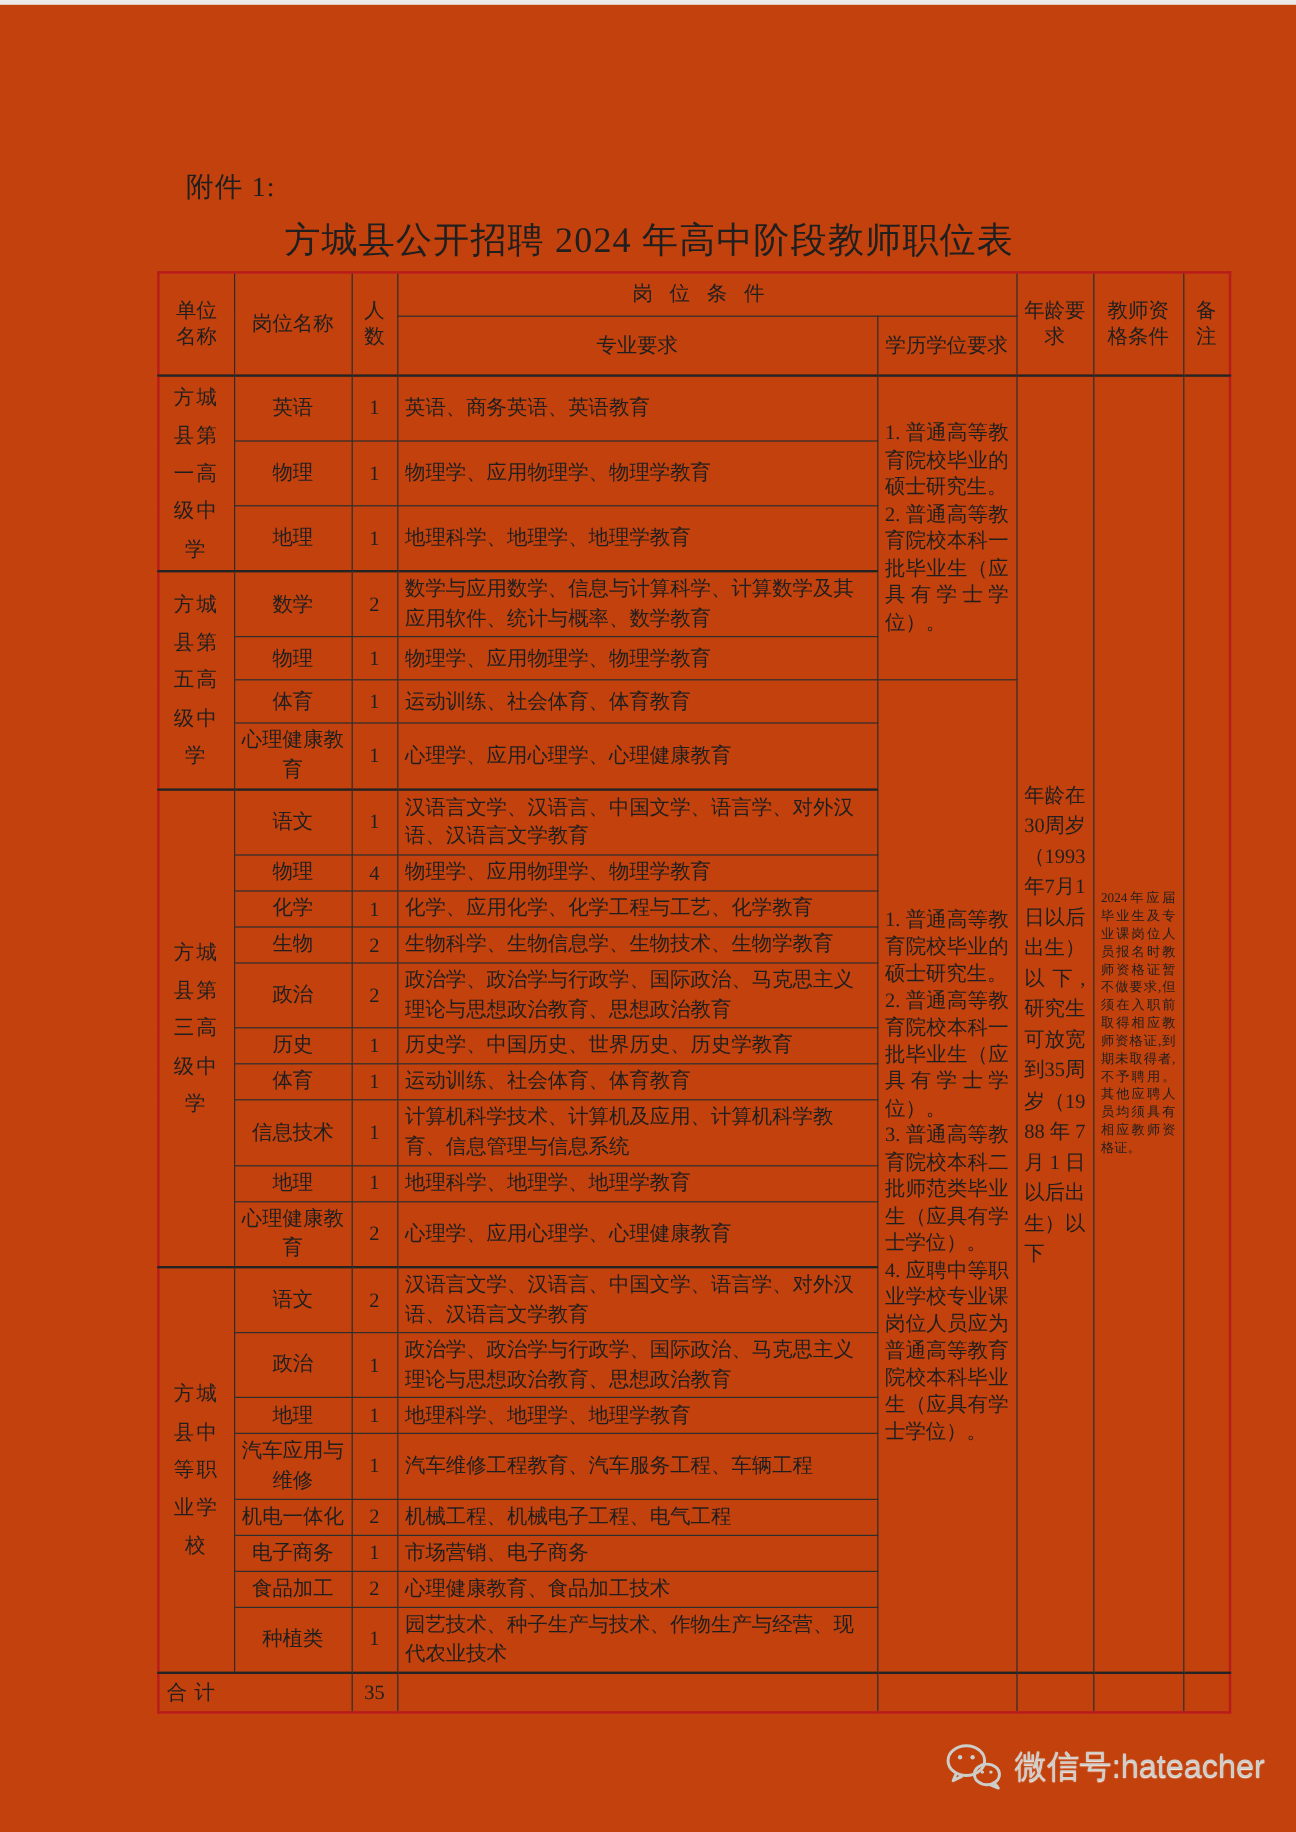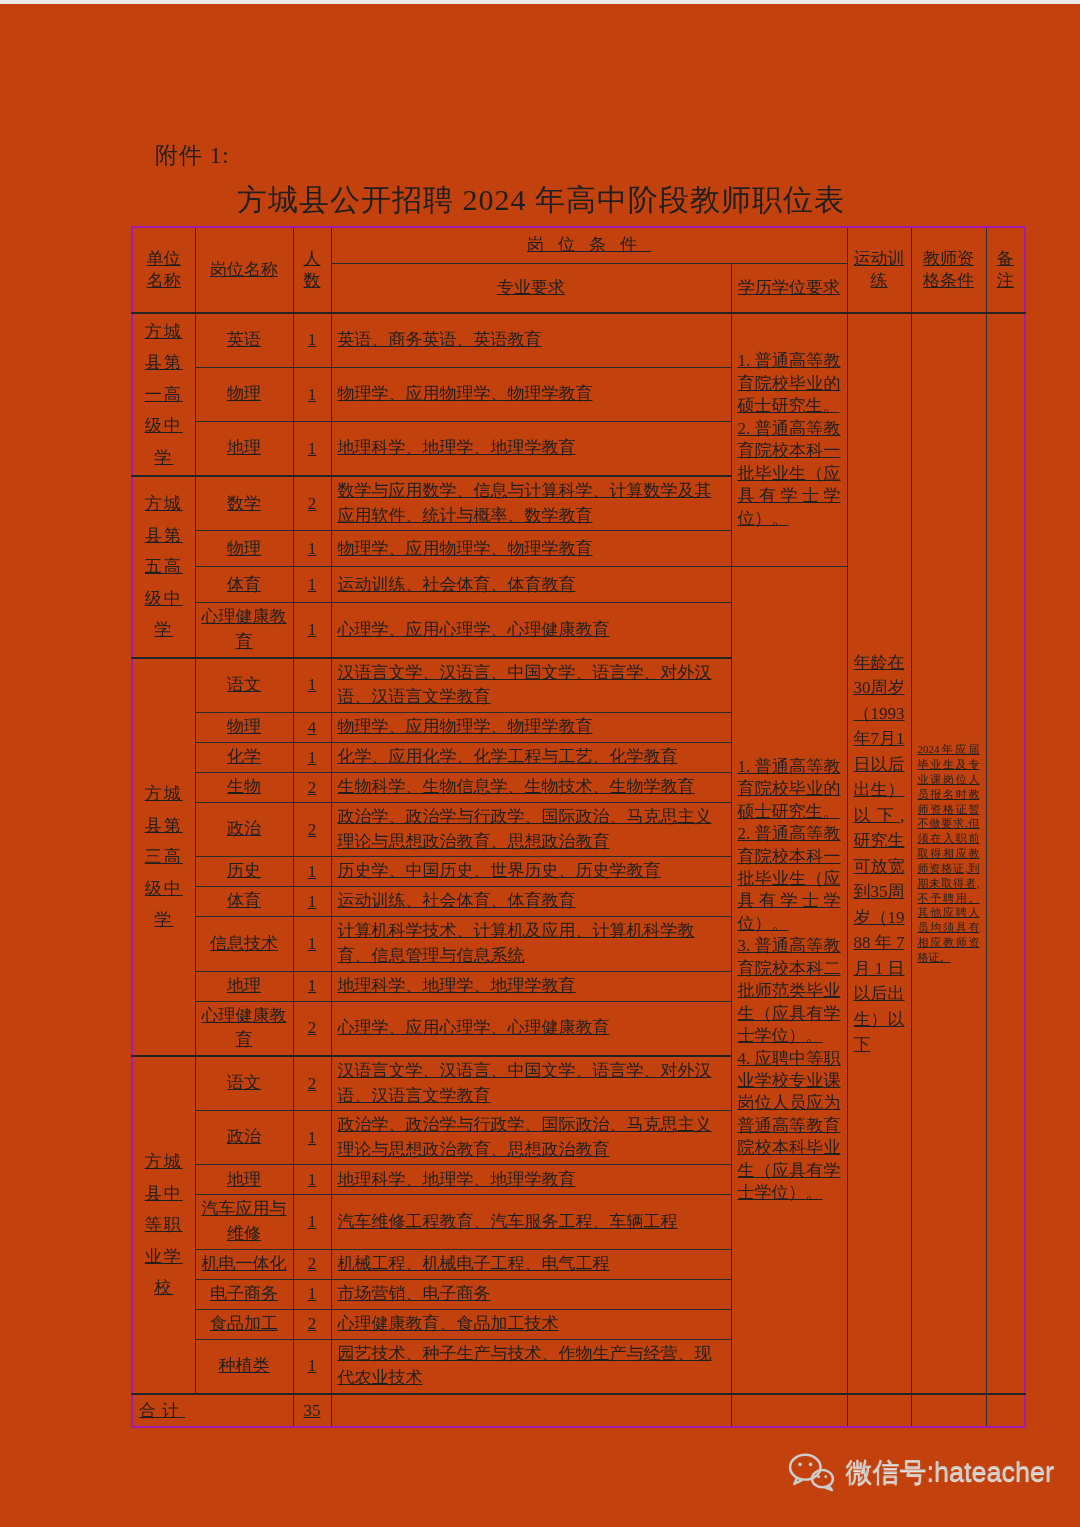--- a/index.html
+++ b/index.html
@@ -26,21 +26,21 @@
     border-collapse:collapse;table-layout:fixed;width:893px;
     font-size:17px;
   }
   table.positions th,table.positions td{
     border:1px solid #2d2d2d;
     padding:2px 6px;
     vertical-align:middle;
     font-weight:normal;
     word-break:break-all;
   }
-  table.positions{border:2px solid #a21caf;text-decoration:underline;}
+  table.positions{border:2px solid #b91c1c;}
   thead tr.h1{height:36px;}
   thead tr.h2{height:50px;}
   thead th{text-align:center;line-height:1.3;}
   th.cond{letter-spacing:14px;padding-left:20px;}
   tbody tr{height:30px;}
   tbody tr[data-group="0"]{height:47px;}
   tbody tr[data-group="1"]{height:36px;}
   tbody tr.group-start td{border-top:2px solid #242424;}
   td.unit-cell{
     text-align:center;line-height:1.85;letter-spacing:2px;
@@ -97,21 +97,21 @@
         <col style="width:64px">
         <col style="width:75px">
         <col style="width:39px">
       </colgroup>
       <thead>
         <tr class="h1">
           <th rowspan="2">单位名称</th>
           <th rowspan="2">岗位名称</th>
           <th rowspan="2">人数</th>
           <th colspan="2" class="cond">岗位条件</th>
-          <th rowspan="2">运动训练</th>
+          <th rowspan="2">年龄要求</th>
           <th rowspan="2">教师资格条件</th>
           <th rowspan="2">备注</th>
         </tr>
         <tr class="h2">
           <th>专业要求</th>
           <th>学历学位要求</th>
         </tr>
       </thead>
       <tbody id="tbody">
           <tr data-group="0" class="group-start">

